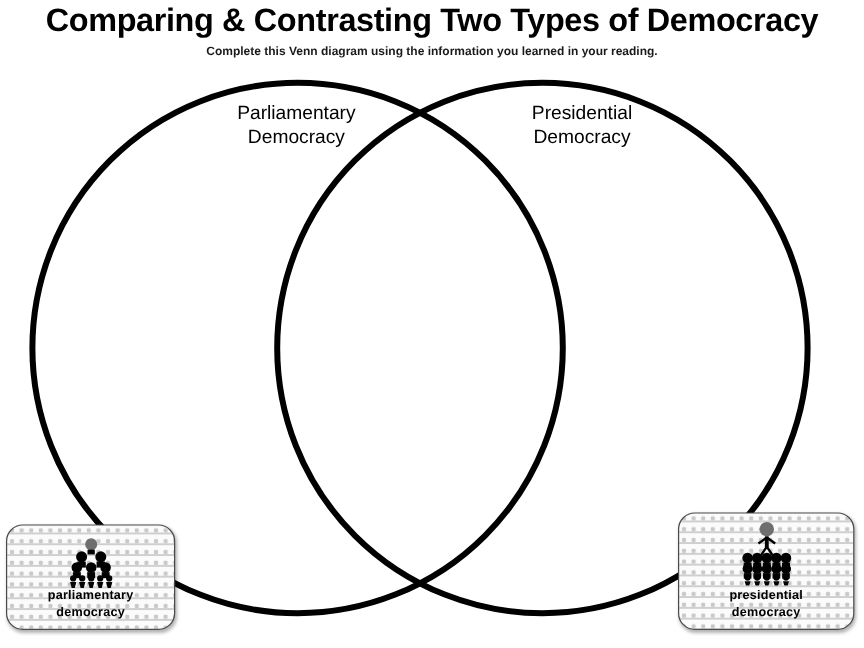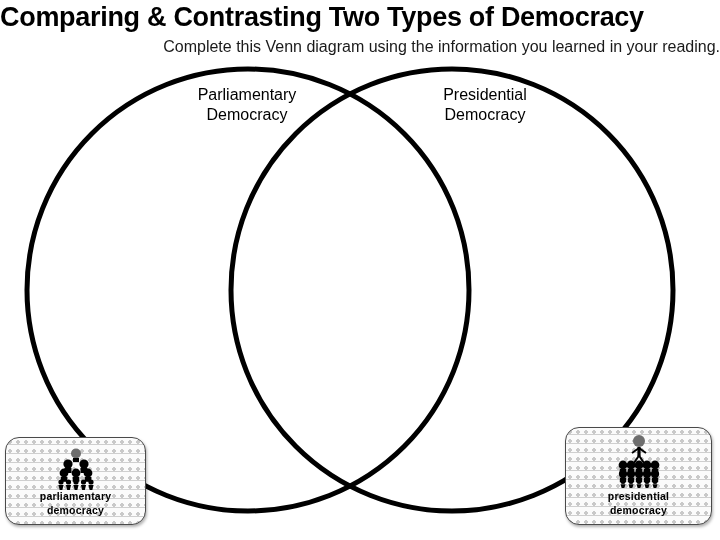--- a/index.html
+++ b/index.html
@@ -17,36 +17,37 @@
     background: #ffffff;
     overflow: hidden;
   }
 
   
   #title {
     position: absolute;
     left: 0;
     top: 2px;
     width: 720px;
+    text-align: center;
     font-family: "Liberation Sans", sans-serif;
     font-size: 27px;
     font-weight: 700;
     letter-spacing: -0.3px;
     color: #000000;
     white-space: nowrap;
   }
   #subtitle {
     position: absolute;
     left: 0;
     top: 38px;
     width: 720px;
-    text-align: right;
-    font-family: "Liberation Sans", sans-serif;
-    font-size: 16px;
-    font-weight: 400;
+    text-align: center;
+    font-family: "Liberation Sans", sans-serif;
+    font-size: 10px;
+    font-weight: 700;
     color: #1a1a1a;
     white-space: nowrap;
   }
 
   
   #venn {
     position: absolute;
     left: 0;
     top: 0;
     width: 720px;

